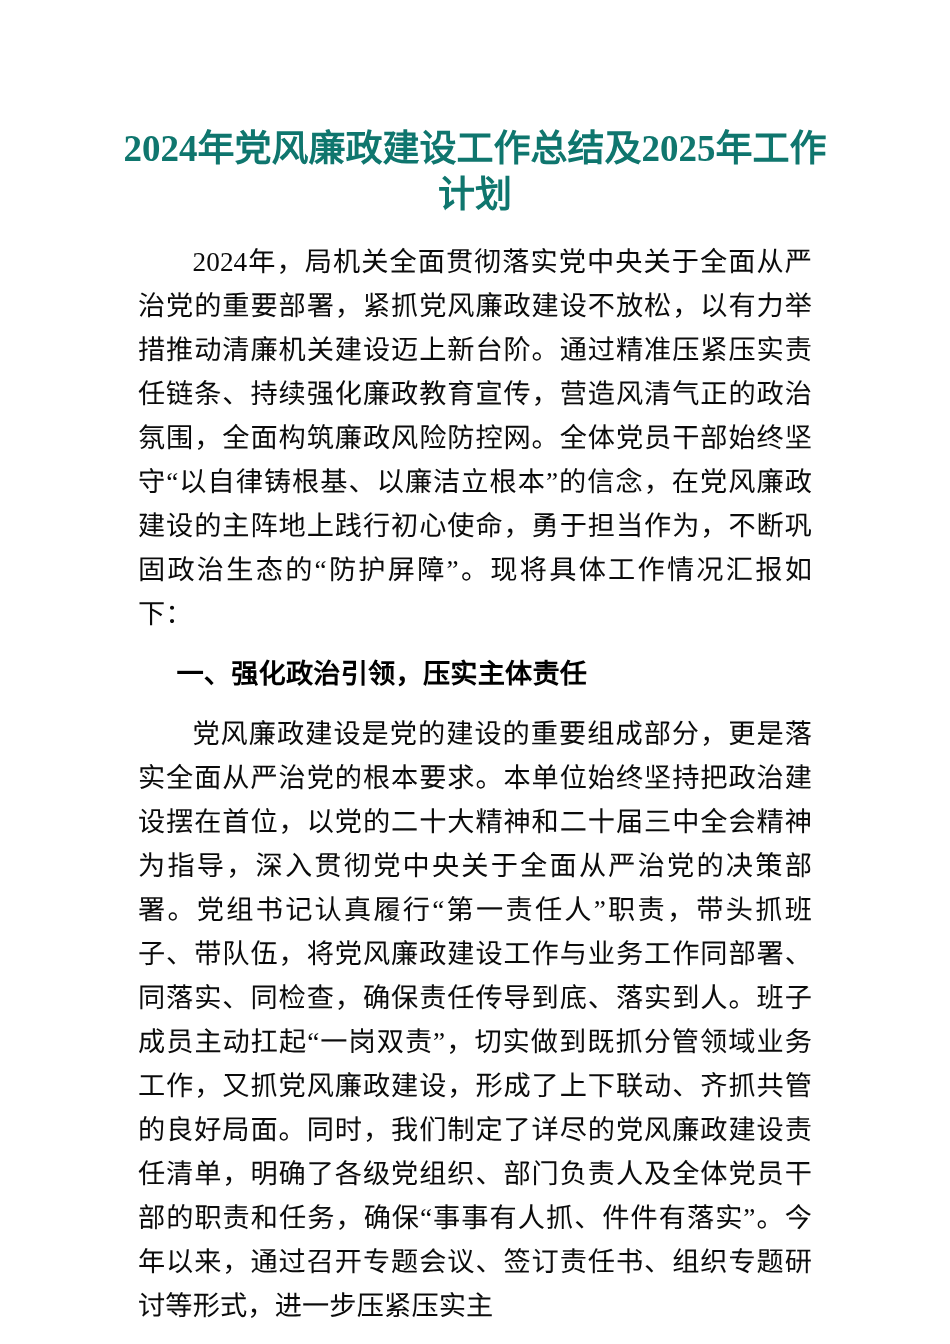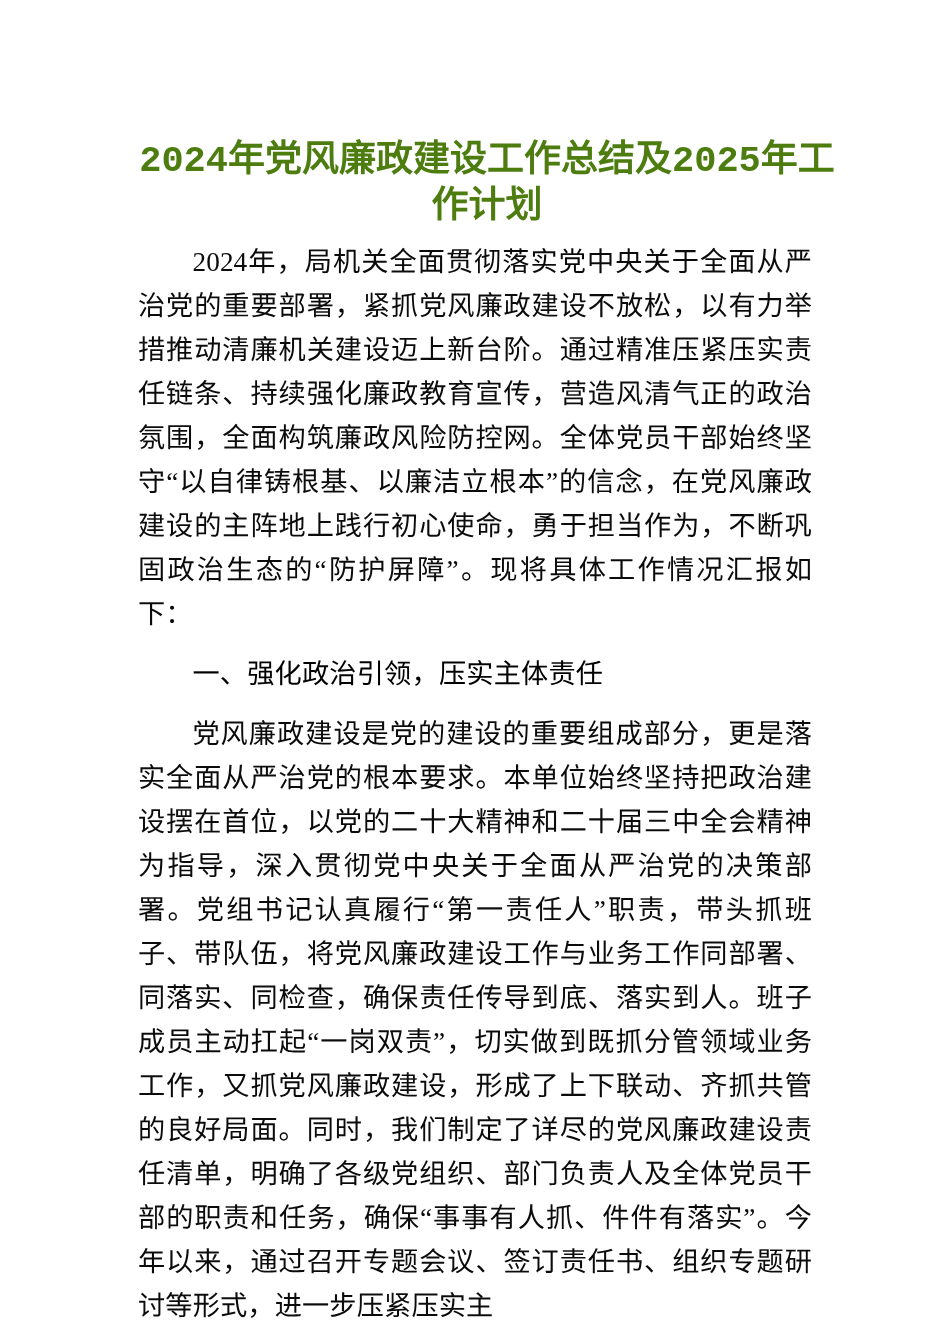--- a/index.html
+++ b/index.html
@@ -30,33 +30,33 @@
 
   .content {
     position: absolute;
     left: 122px;
     top: 0;
     width: 706px;
   }
 
   
   .doc-title {
-    margin: 12px;
+    margin: 0;
     padding: 0;
     position: absolute;
     left: 0;
     top: 126px;
     width: 706px;
     text-align: center;
-    font-family: Liberation Mono, monospace;
+    font-family: Liberation Serif, serif;
     font-weight: bold;
     font-size: 37px;
     line-height: 46px;
     letter-spacing: 0px;
-    color: #4d7c0f;
+    color: #0f766e;
     text-rendering: optimizeLegibility;
   }
 
   
   .body-block {
     position: absolute;
     left: 0;
     top: 224px;
     width: 706px;
   }
@@ -69,24 +69,24 @@
     line-height: 44px;
     text-align: justify;
     text-justify: inter-ideograph;
     text-indent: 2em;
     letter-spacing: 0.15px;
     color: #0b0b0b;
     word-break: break-all;
   }
 
   h2.section-heading {
-    margin: 16px;
+    margin: 0;
     padding: 0;
     font-family: "Liberation Sans", "DejaVu Sans", sans-serif;
-    font-weight: normal;
+    font-weight: bold;
     font-size: 27.2px;
     line-height: 44px;
     text-indent: 2em;
     letter-spacing: 0.2px;
     color: #000000;
     text-align: left;
   }
 </style>
 </head>
 <body>

